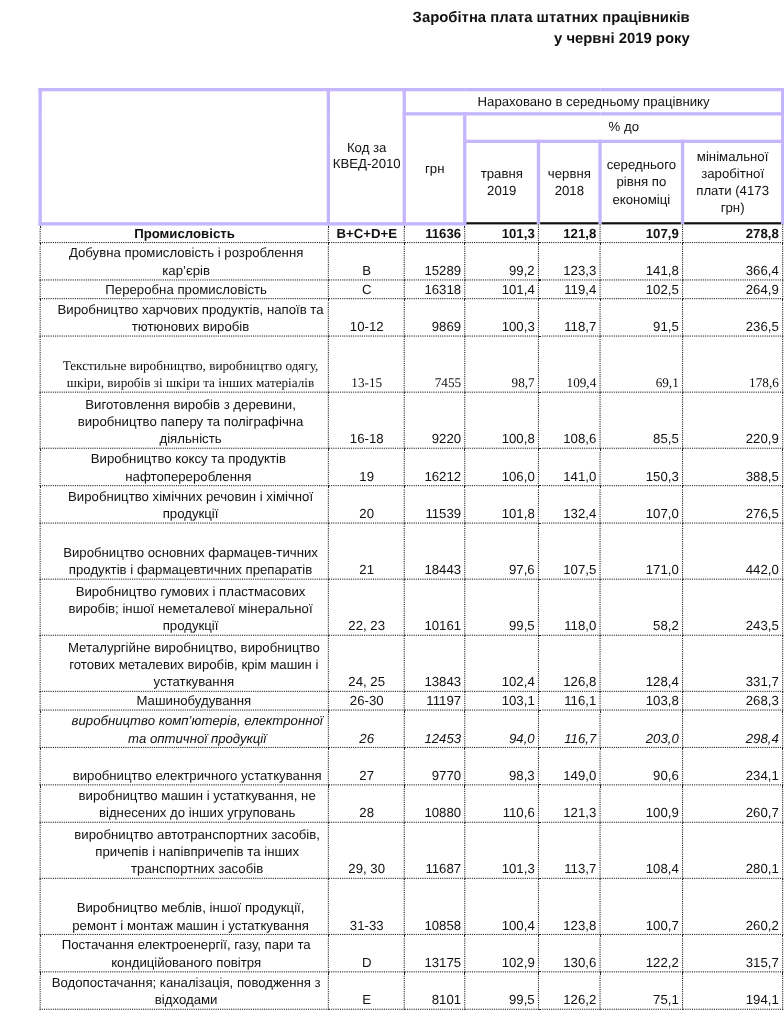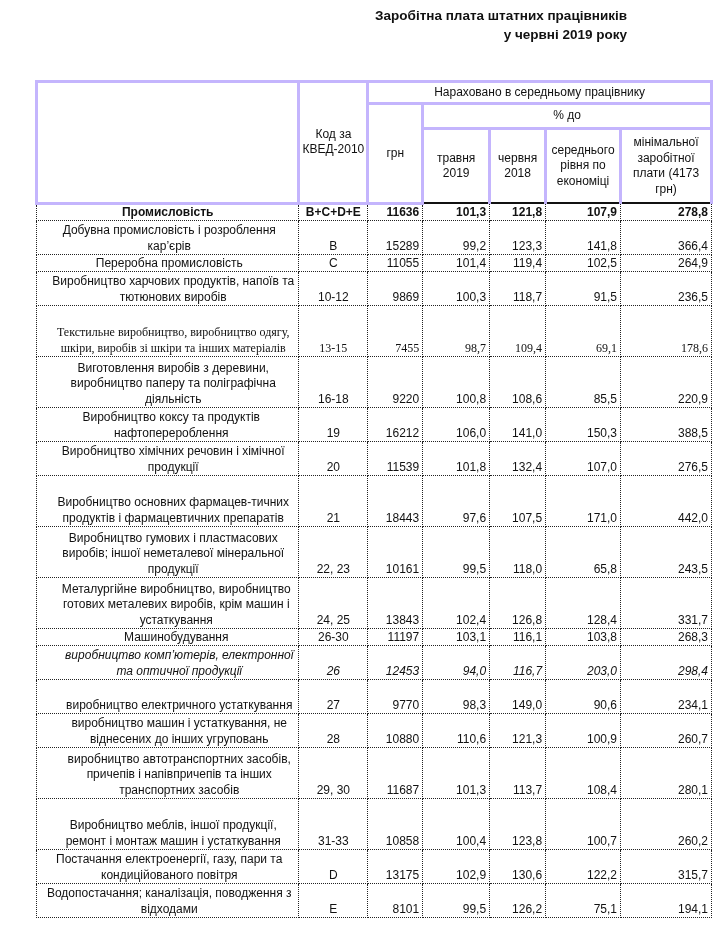--- a/index.html
+++ b/index.html
@@ -98,21 +98,21 @@
       <td class="code">B</td>
       <td class="num">15289</td>
       <td class="num">99,2</td>
       <td class="num">123,3</td>
       <td class="num">141,8</td>
       <td class="num">366,4</td>
     </tr>
     <tr style="height:17px;">
       <td class="name ind1">Переробна промисловість</td>
       <td class="code">C</td>
-      <td class="num">11055</td>
+      <td class="num">16318</td>
       <td class="num">101,4</td>
       <td class="num">119,4</td>
       <td class="num">102,5</td>
       <td class="num">264,9</td>
     </tr>
     <tr style="height:34px;">
       <td class="name ind3">Виробництво харчових продуктів, напоїв та тютюнових виробів</td>
       <td class="code">10-12</td>
       <td class="num">9869</td>
       <td class="num">100,3</td>
@@ -164,21 +164,21 @@
       <td class="num">107,5</td>
       <td class="num">171,0</td>
       <td class="num">442,0</td>
     </tr>
     <tr style="height:51px;">
       <td class="name ind3">Виробництво гумових і пластмасових виробів; іншої неметалевої мінеральної продукції</td>
       <td class="code">22, 23</td>
       <td class="num">10161</td>
       <td class="num">99,5</td>
       <td class="num">118,0</td>
-      <td class="num">65,8</td>
+      <td class="num">58,2</td>
       <td class="num">243,5</td>
     </tr>
     <tr style="height:51px;">
       <td class="name ind4">Металургійне виробництво, виробництво готових металевих виробів, крім машин і устаткування</td>
       <td class="code">24, 25</td>
       <td class="num">13843</td>
       <td class="num">102,4</td>
       <td class="num">126,8</td>
       <td class="num">128,4</td>
       <td class="num">331,7</td>

